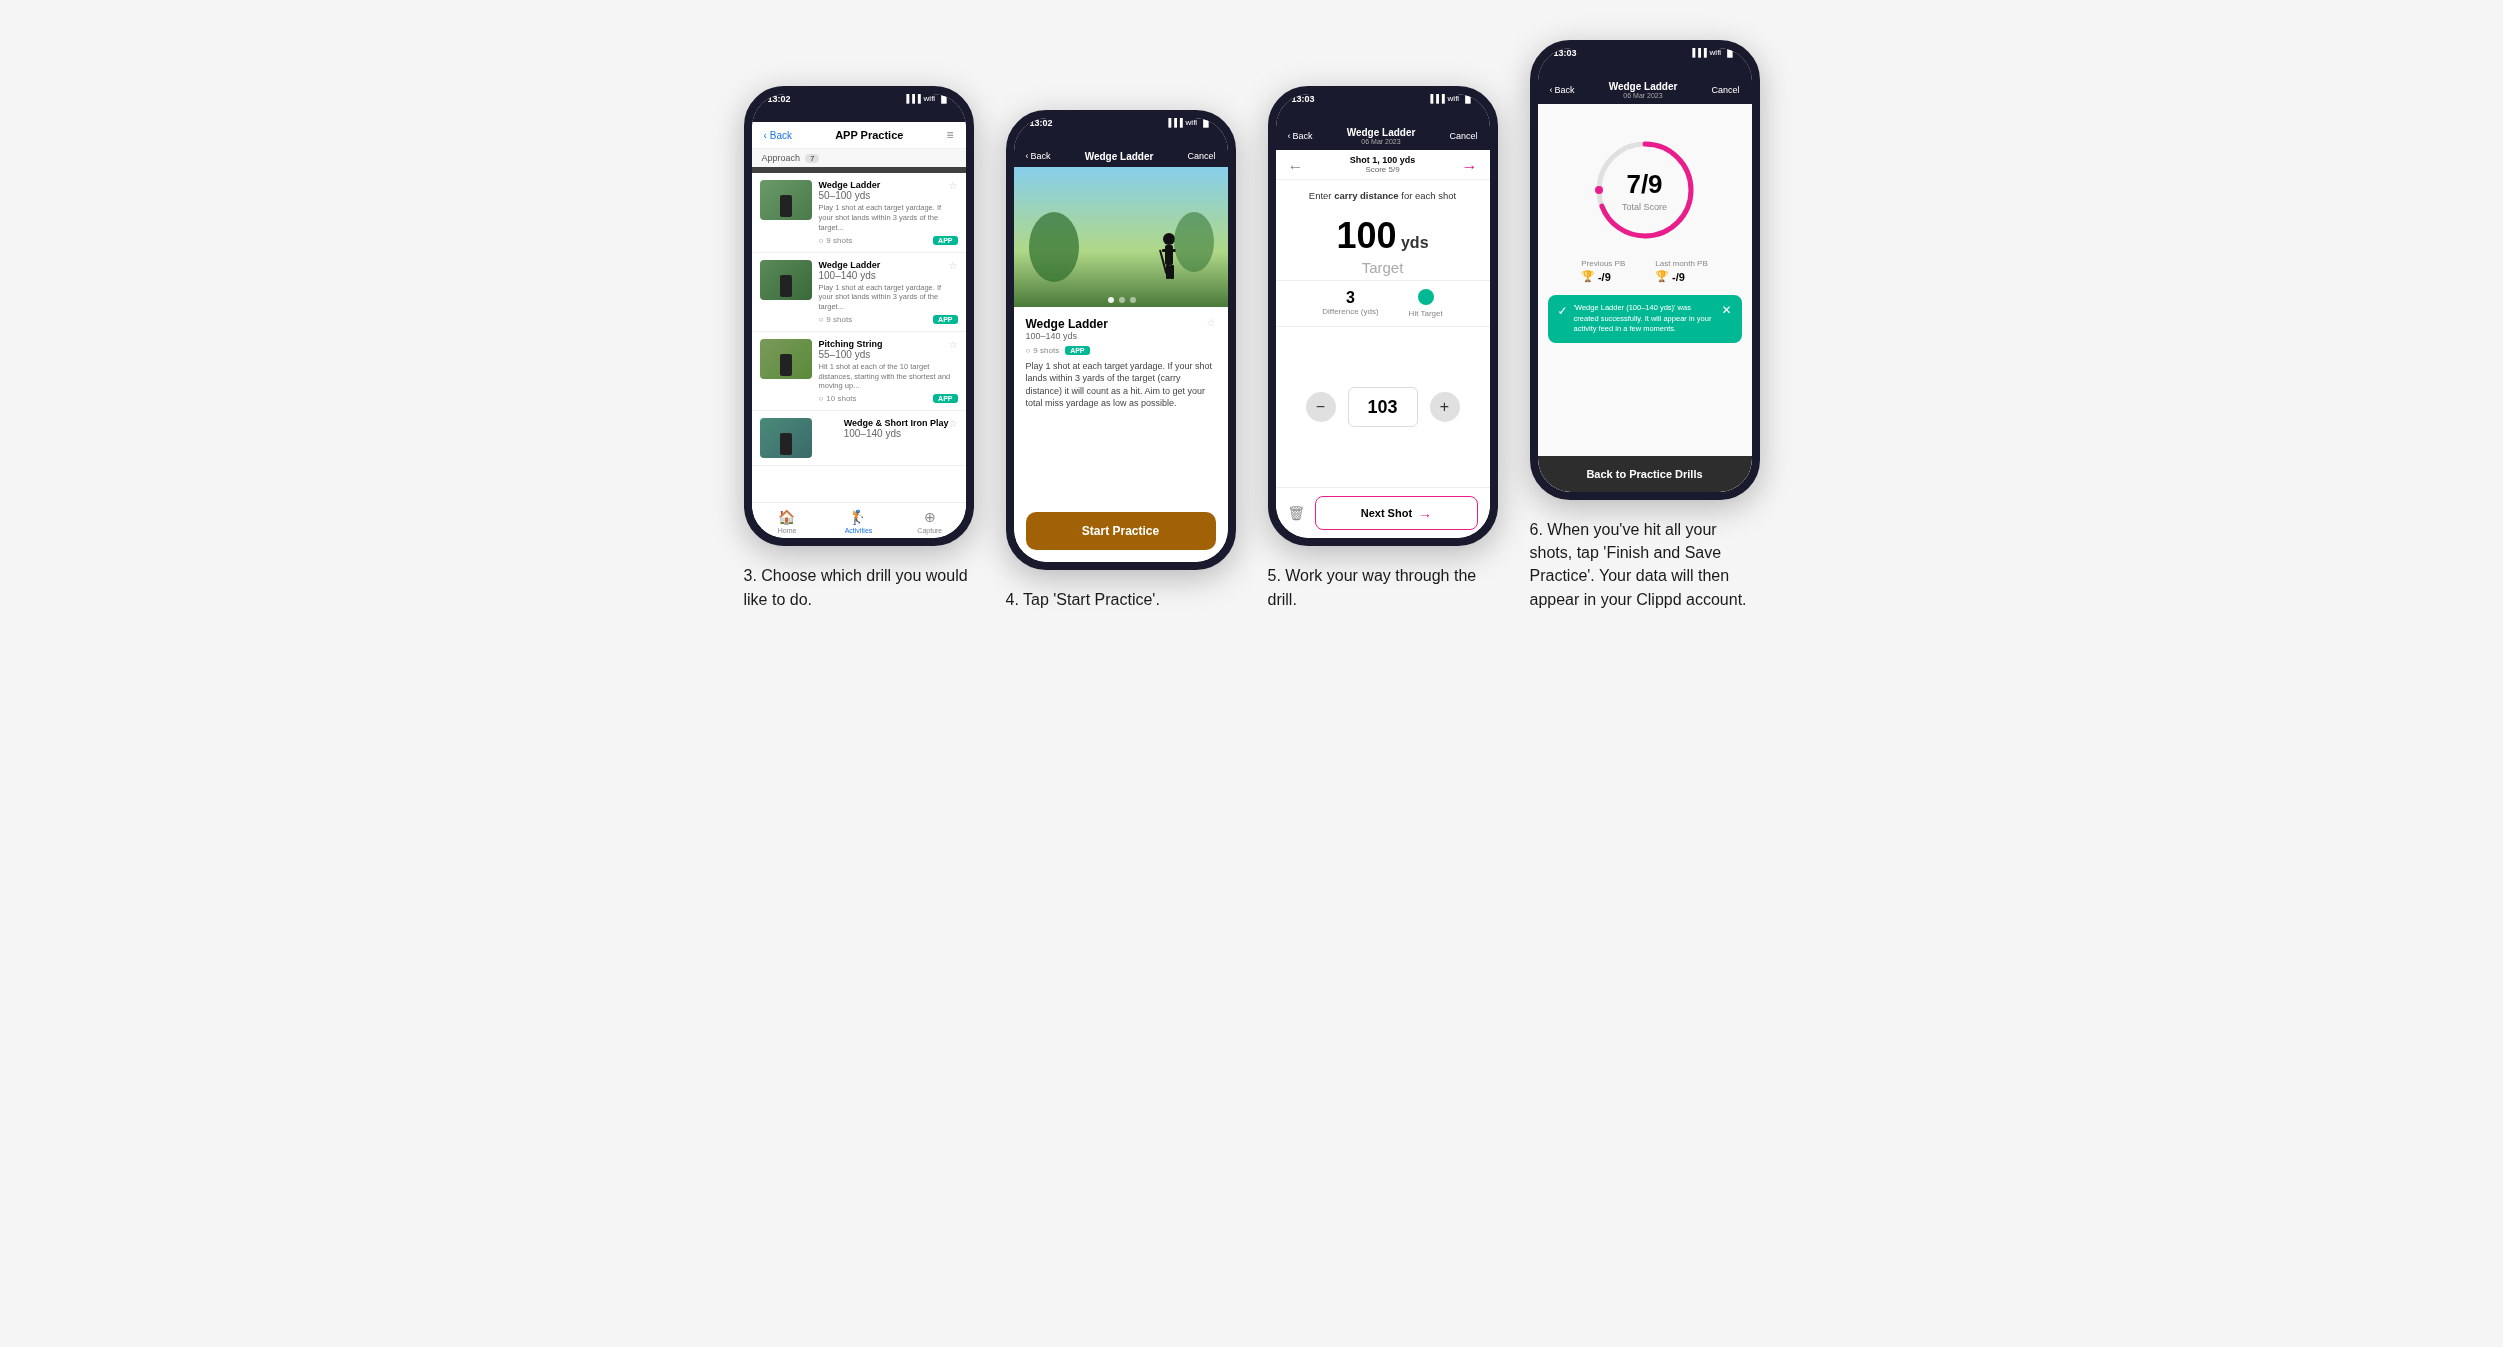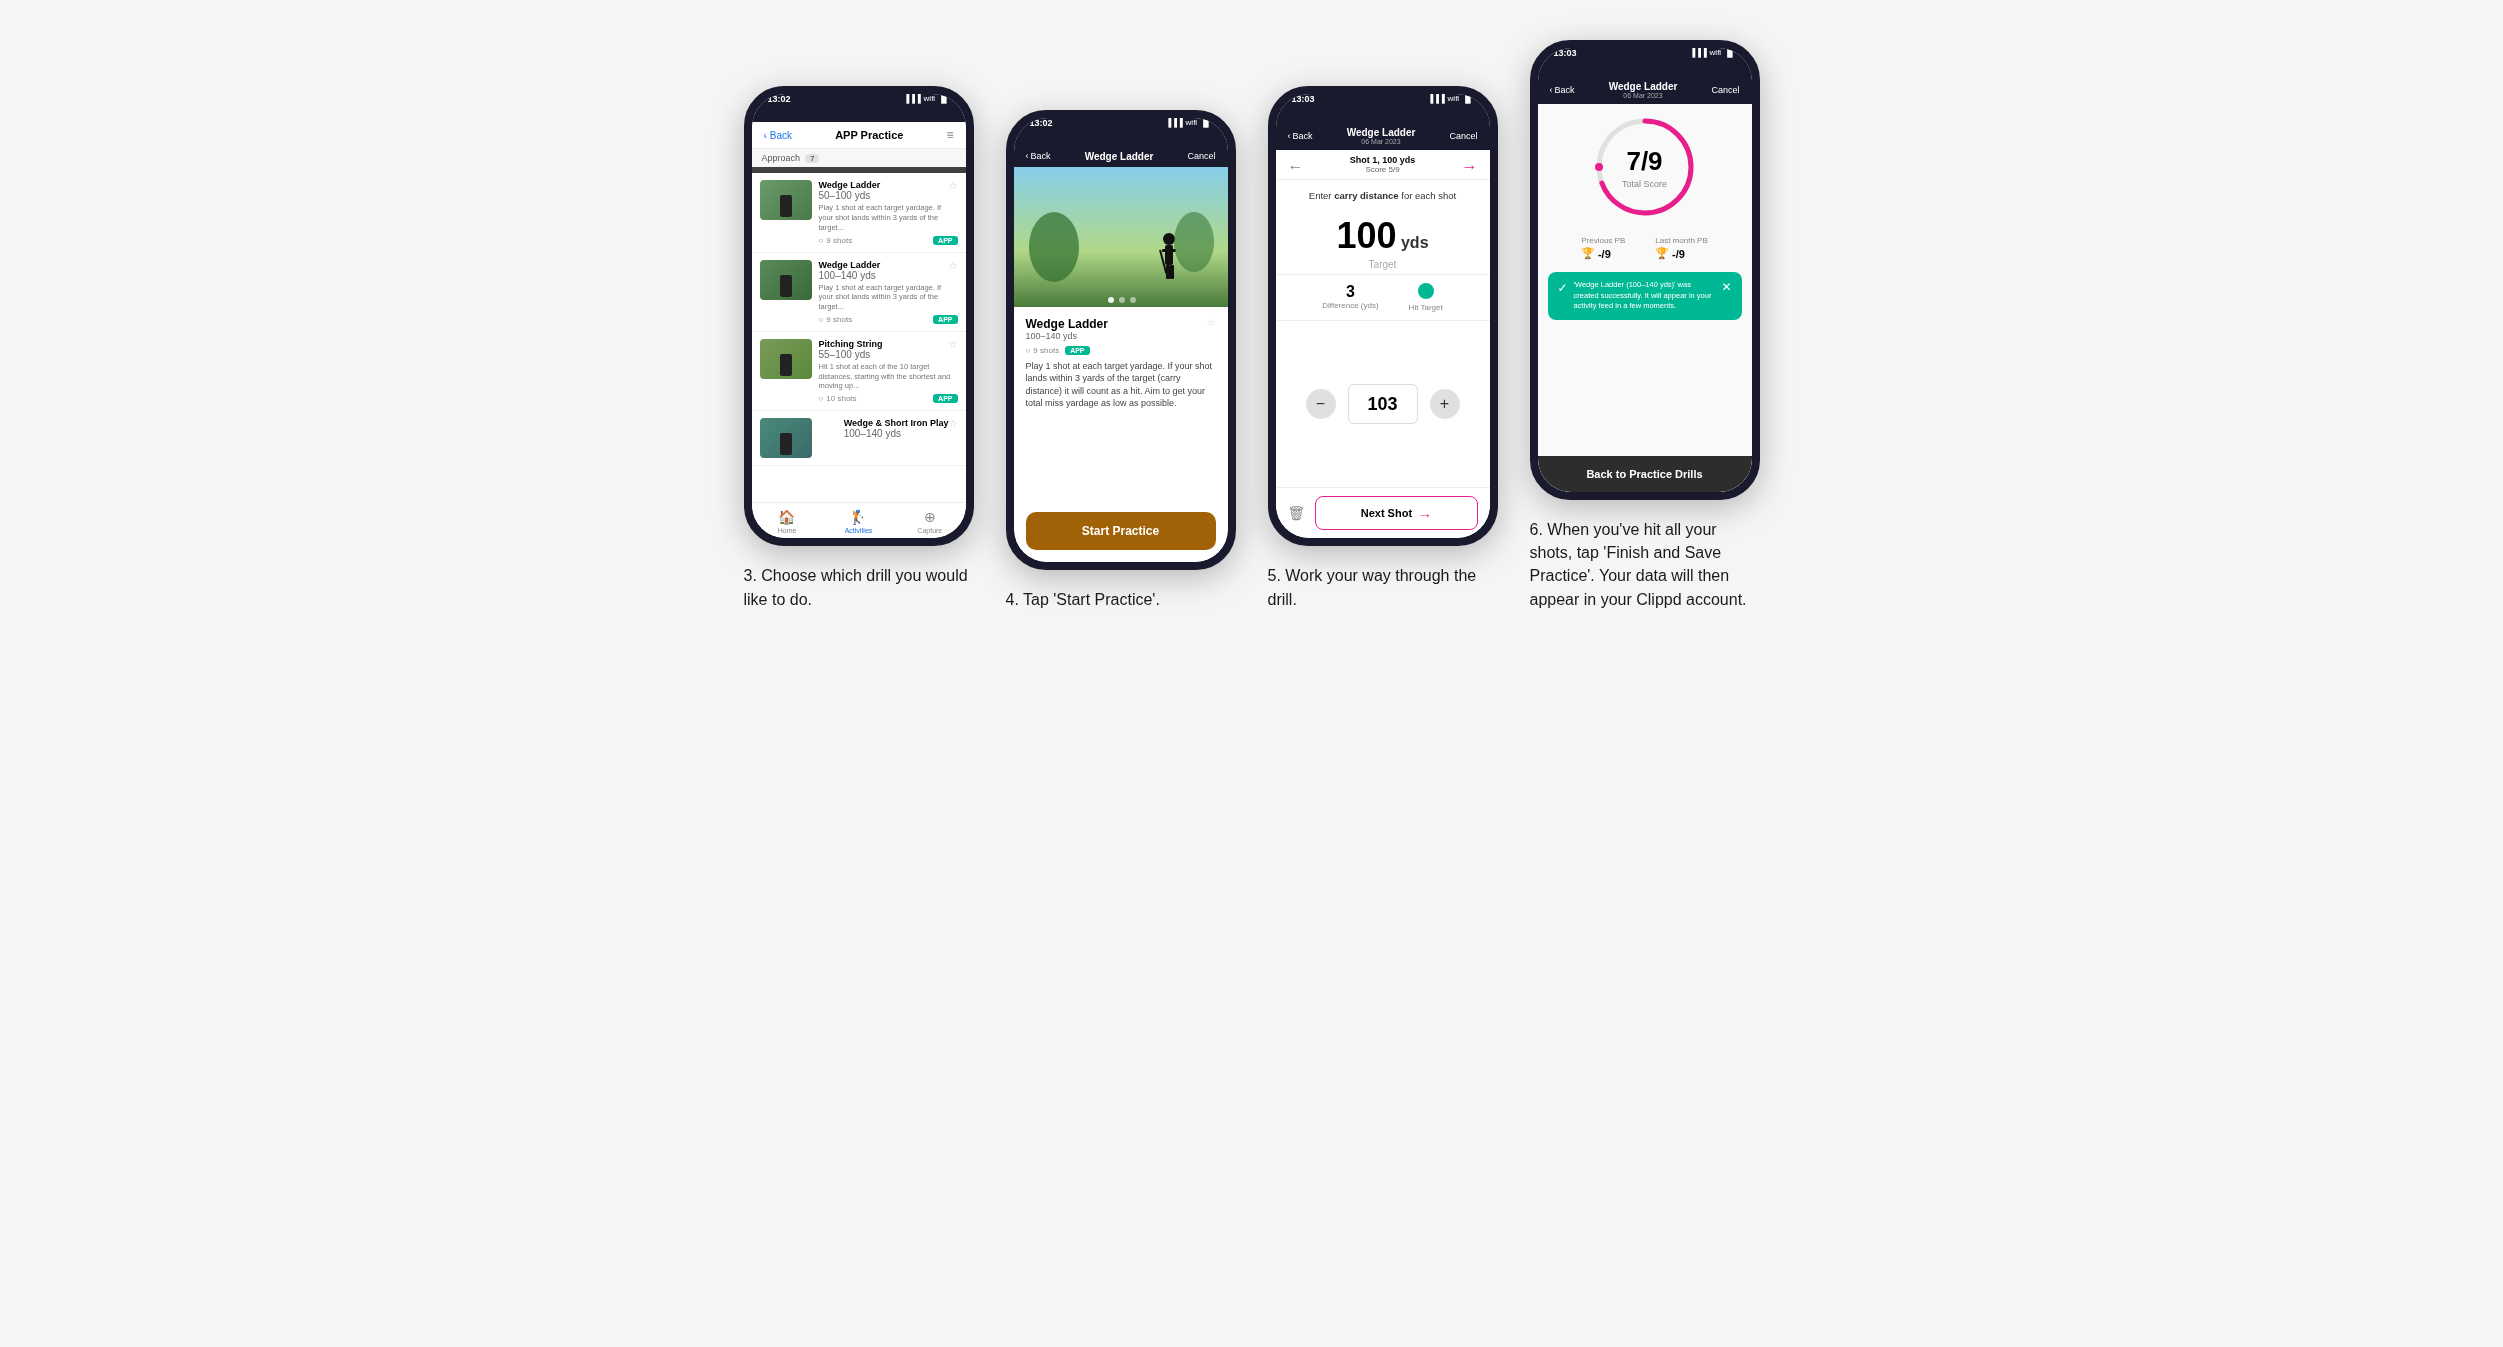--- a/index.html
+++ b/index.html
@@ -346,21 +346,21 @@
       font-size: 36px;
       font-weight: 800;
       color: #000;
     }
     .target-unit {
       font-size: 16px;
       font-weight: 600;
       color: #333;
     }
     .target-label {
-      font-size: 10px;
+      font-size: 15px;
       color: #aaa;
       margin-top: 2px;
     }
     .shot-stats {
       display: flex;
       justify-content: center;
       gap: 30px;
       padding: 8px 12px;
       border-top: 1px solid #eee;
       border-bottom: 1px solid #eee;
@@ -455,21 +455,21 @@
       flex: 1;
       display: flex;
       flex-direction: column;
       background: #f9f9f9;
       overflow: hidden;
     }
     .score-circle-container {
       display: flex;
       flex-direction: column;
       align-items: center;
-      padding: 8px 0 8px;
+      padding: 31px 0 8px;
       flex-shrink: 0;
     }
     .score-circle {
       position: relative;
       width: 110px;
       height: 110px;
     }
     .score-circle svg {
       transform: rotate(-90deg);
     }

